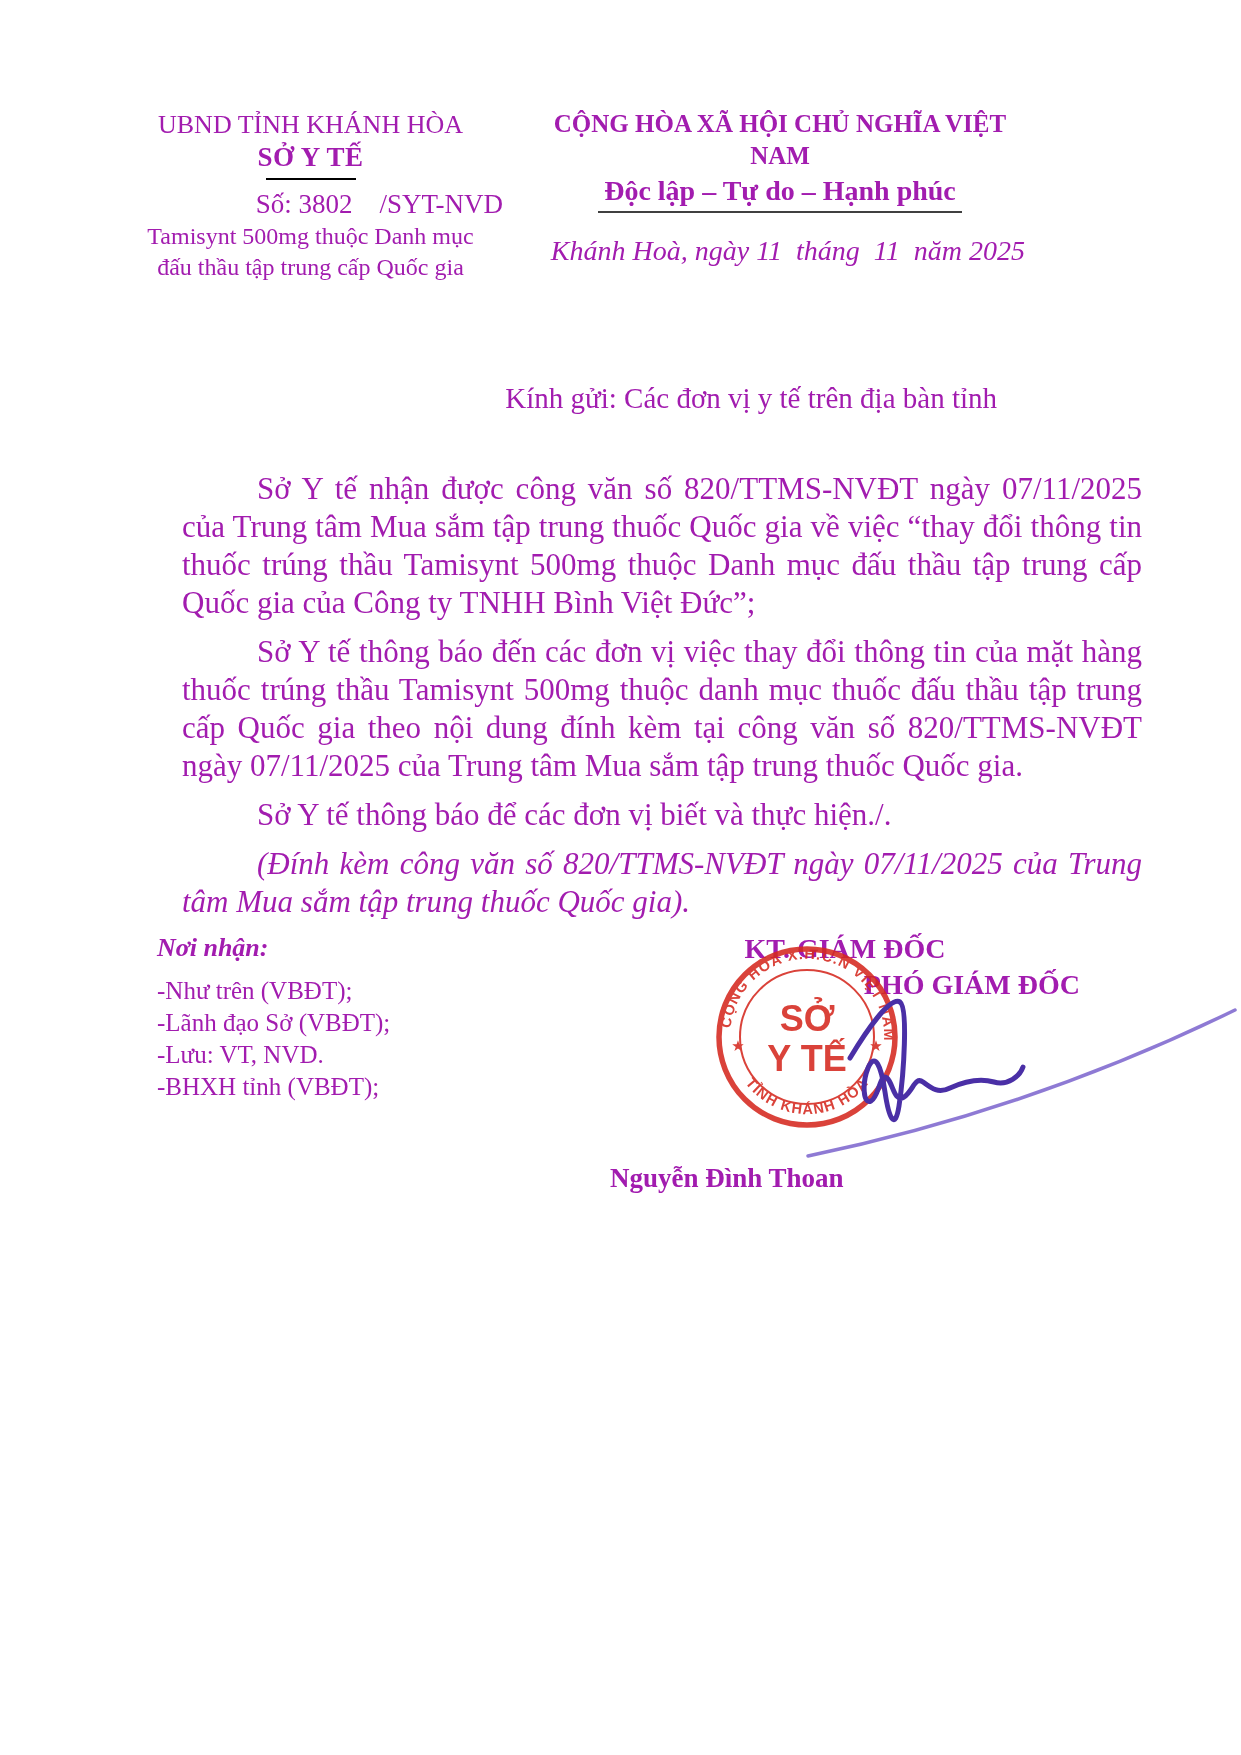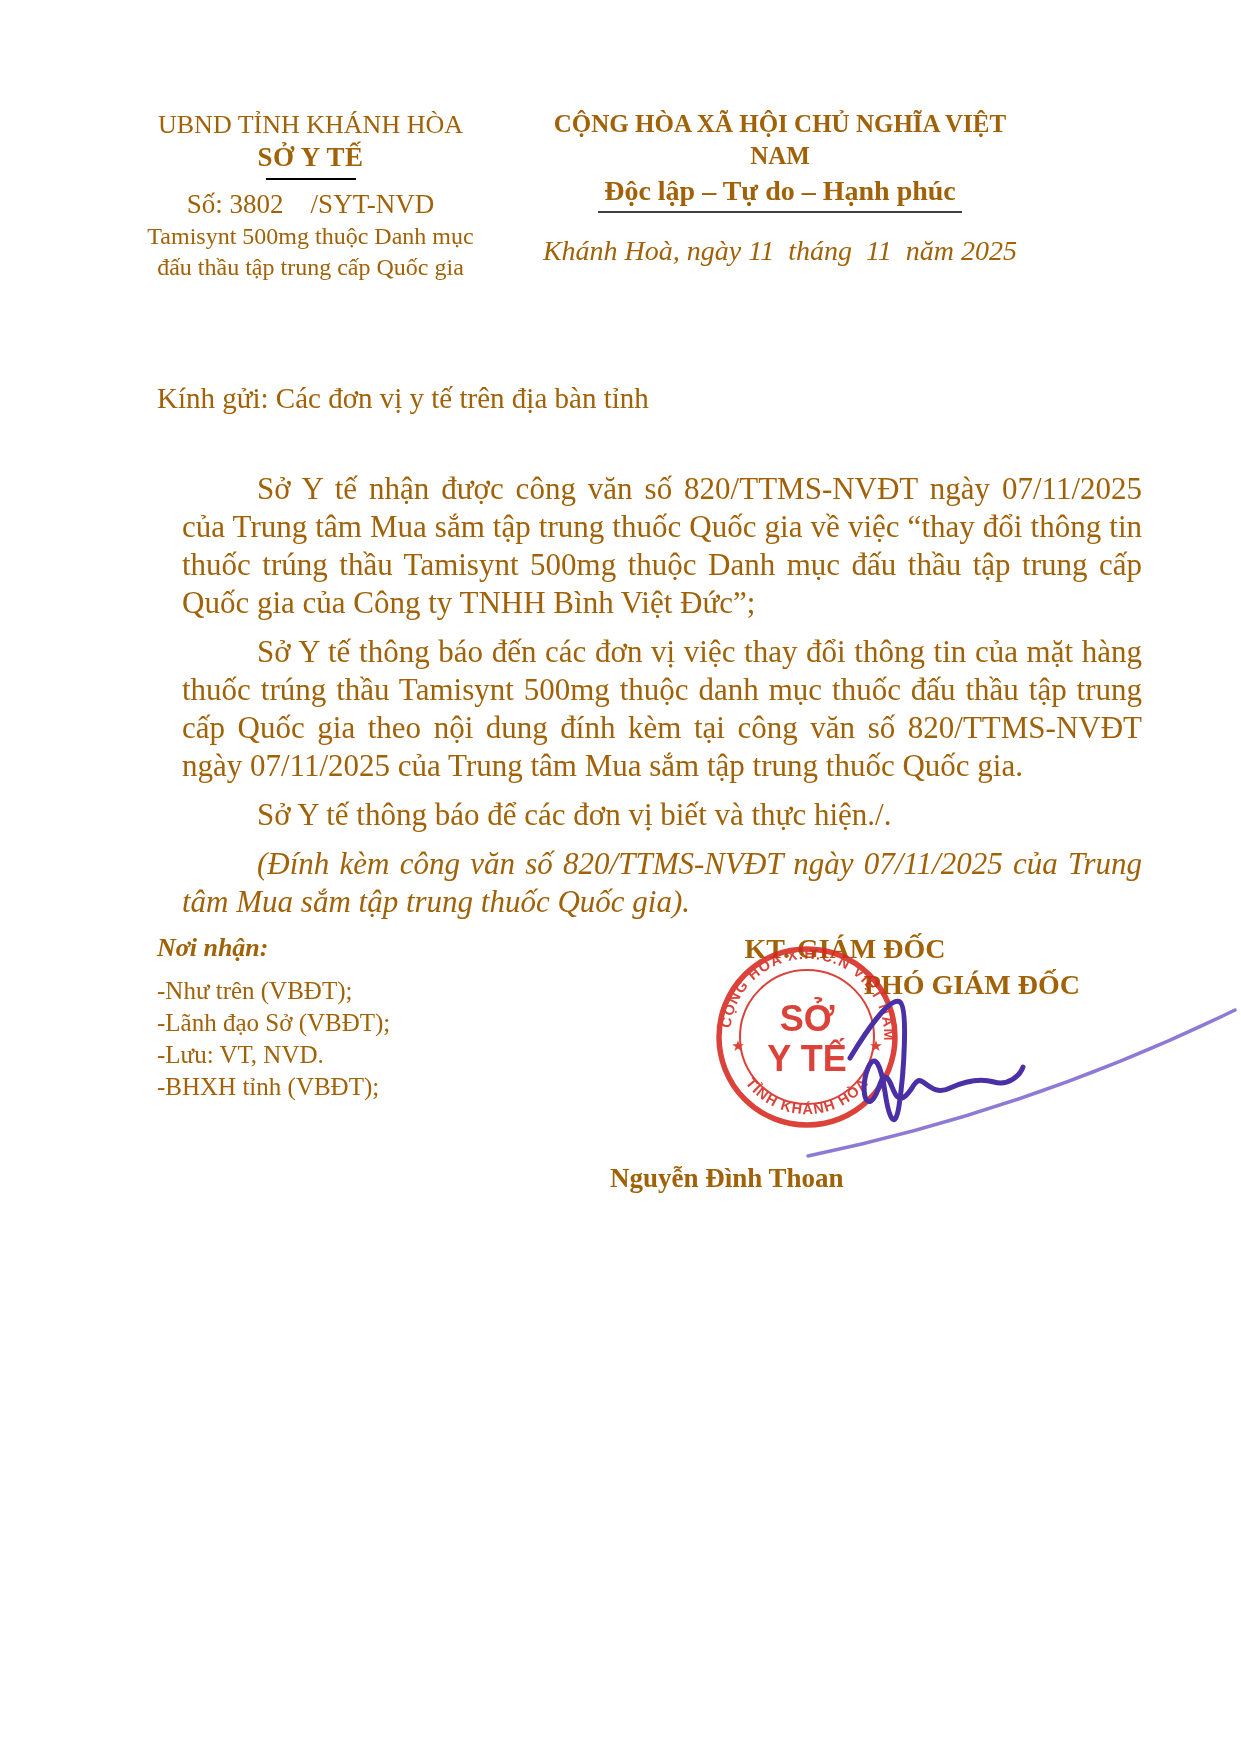--- a/index.html
+++ b/index.html
@@ -2,24 +2,24 @@
 <html><head>
 <meta charset="utf-8">
 <style>
   * { margin:0; padding:0; box-sizing:border-box; }
   html,body { background:#ffffff; }
   .page {
     position:relative;
     width:1241px; height:1755px;
     background:#ffffff;
     font-family:"Liberation Serif","DejaVu Serif",serif;
-    color:#a16207;
+    color:#a21caf;
     overflow:hidden;
   }
-  .pre { white-space:pre; }
+  .pre { white-space:pre;text-align:right; }
 
   
   .hdr-left {
     position:absolute; top:108px; left:118px; width:385px;
     text-align:center;
   }
   .org-parent { font-size:26px; line-height:33px; }
   .dept-name  { font-size:27px; line-height:33px; font-weight:bold; letter-spacing:.5px; }
   .dept-rule  { width:90px; border-top:2px solid #000; margin:4px auto 8px; }
   .doc-number { font-size:27px; line-height:33px; }
@@ -32,21 +32,21 @@
   }
   .nation { font-size:25px; line-height:32px; font-weight:bold; }
   .motto-wrap { margin-top:2px; }
   .motto  { display:inline-block; font-size:28px; line-height:34px; font-weight:bold;
             border-bottom:2px solid #404040; padding:0 6px 3px; }
   .place-date { margin-top:21px; font-size:28px; line-height:34px; font-style:italic; }
 
   
   .salutation {
     position:absolute; top:382px; left:157px; width:840px;
-    text-align:left; font-size:29px;
+    text-align:right; font-size:29px;
   }
 
   
   .body-text {
     position:absolute; top:470px; left:162px; width:960px;
     font-size:31px; line-height:38px; text-align:justify;margin-left:20px;
   }
   .body-text p { text-indent:75px; margin-bottom:11px; }
   .note { font-style:italic; }
 

